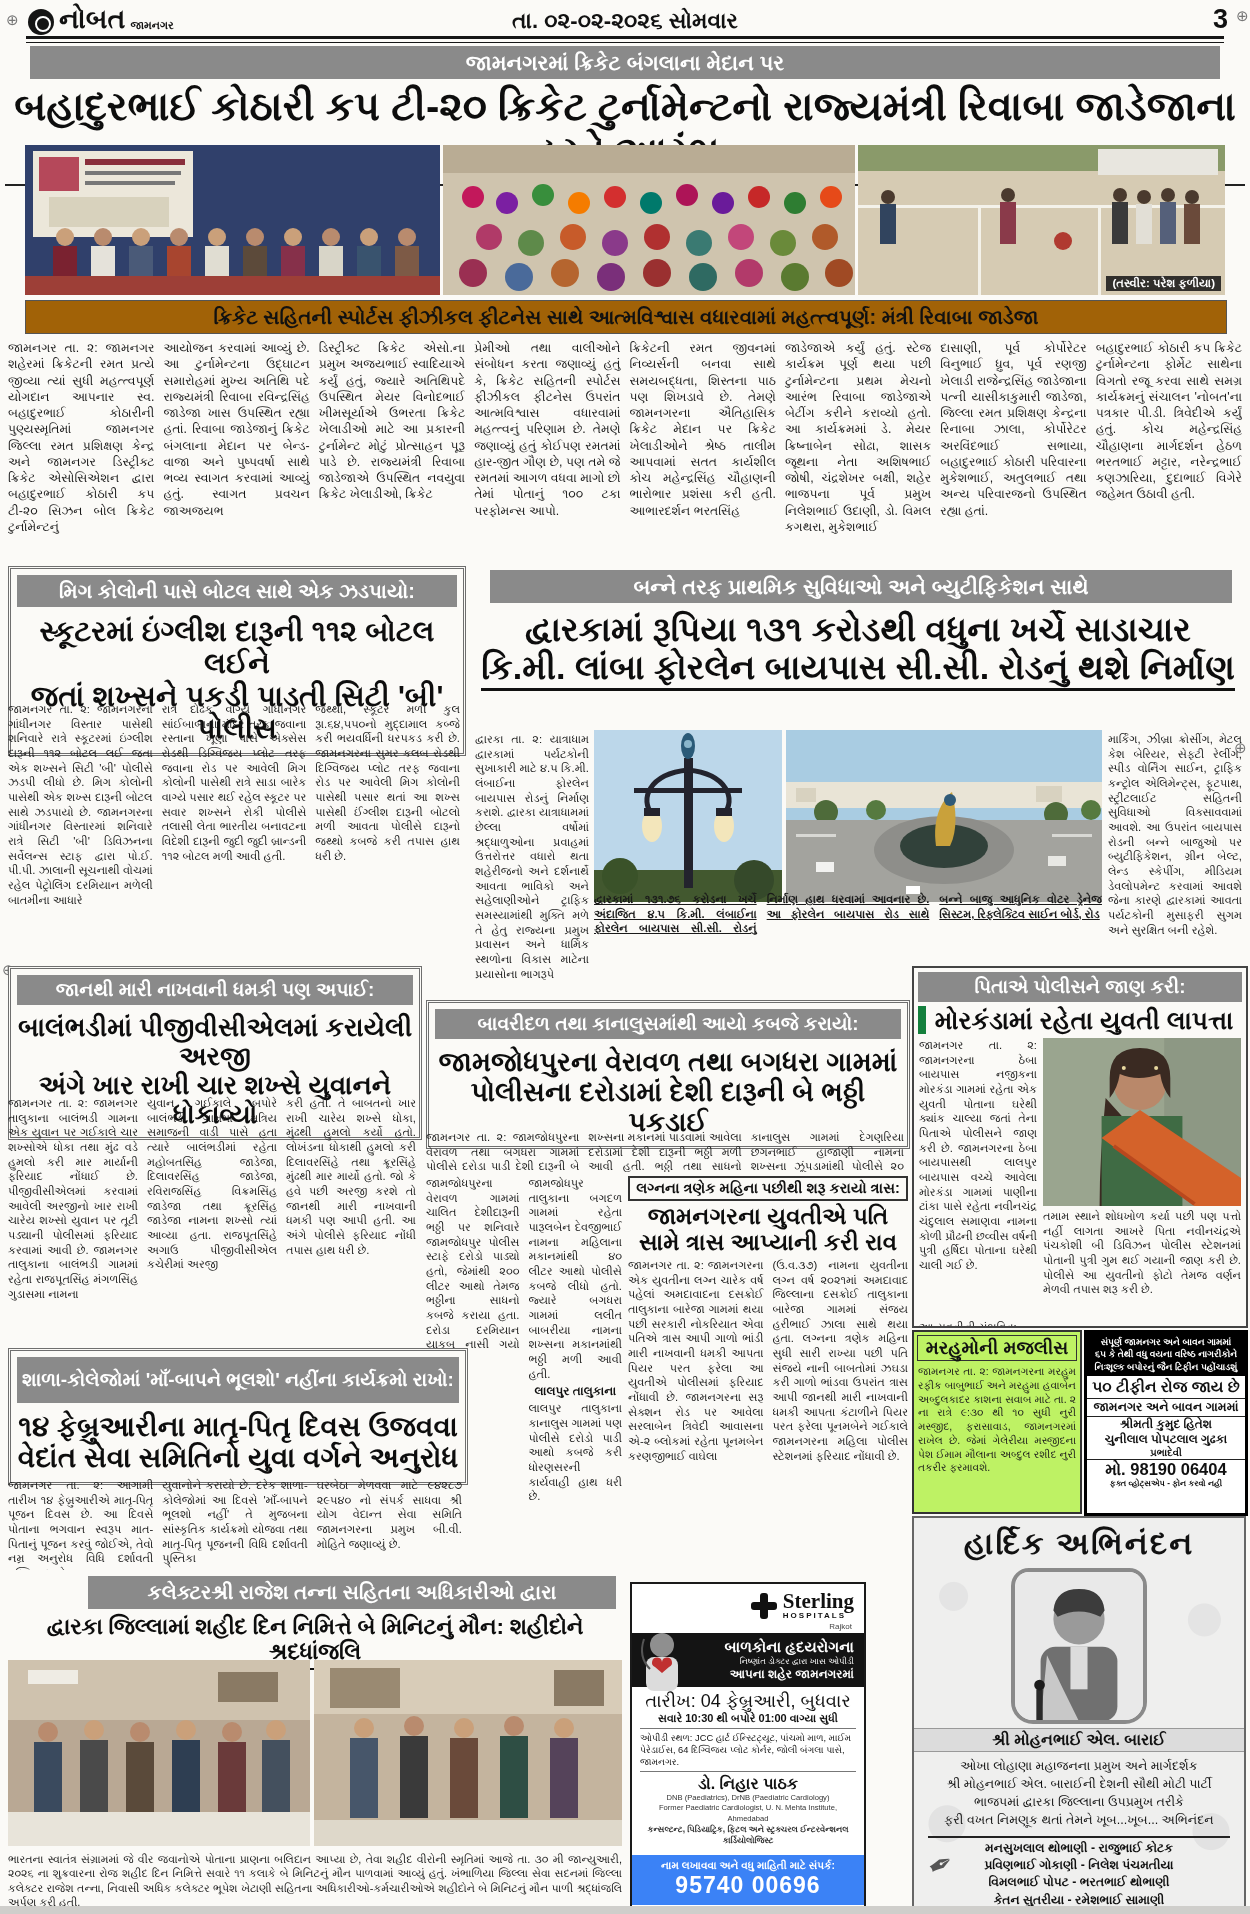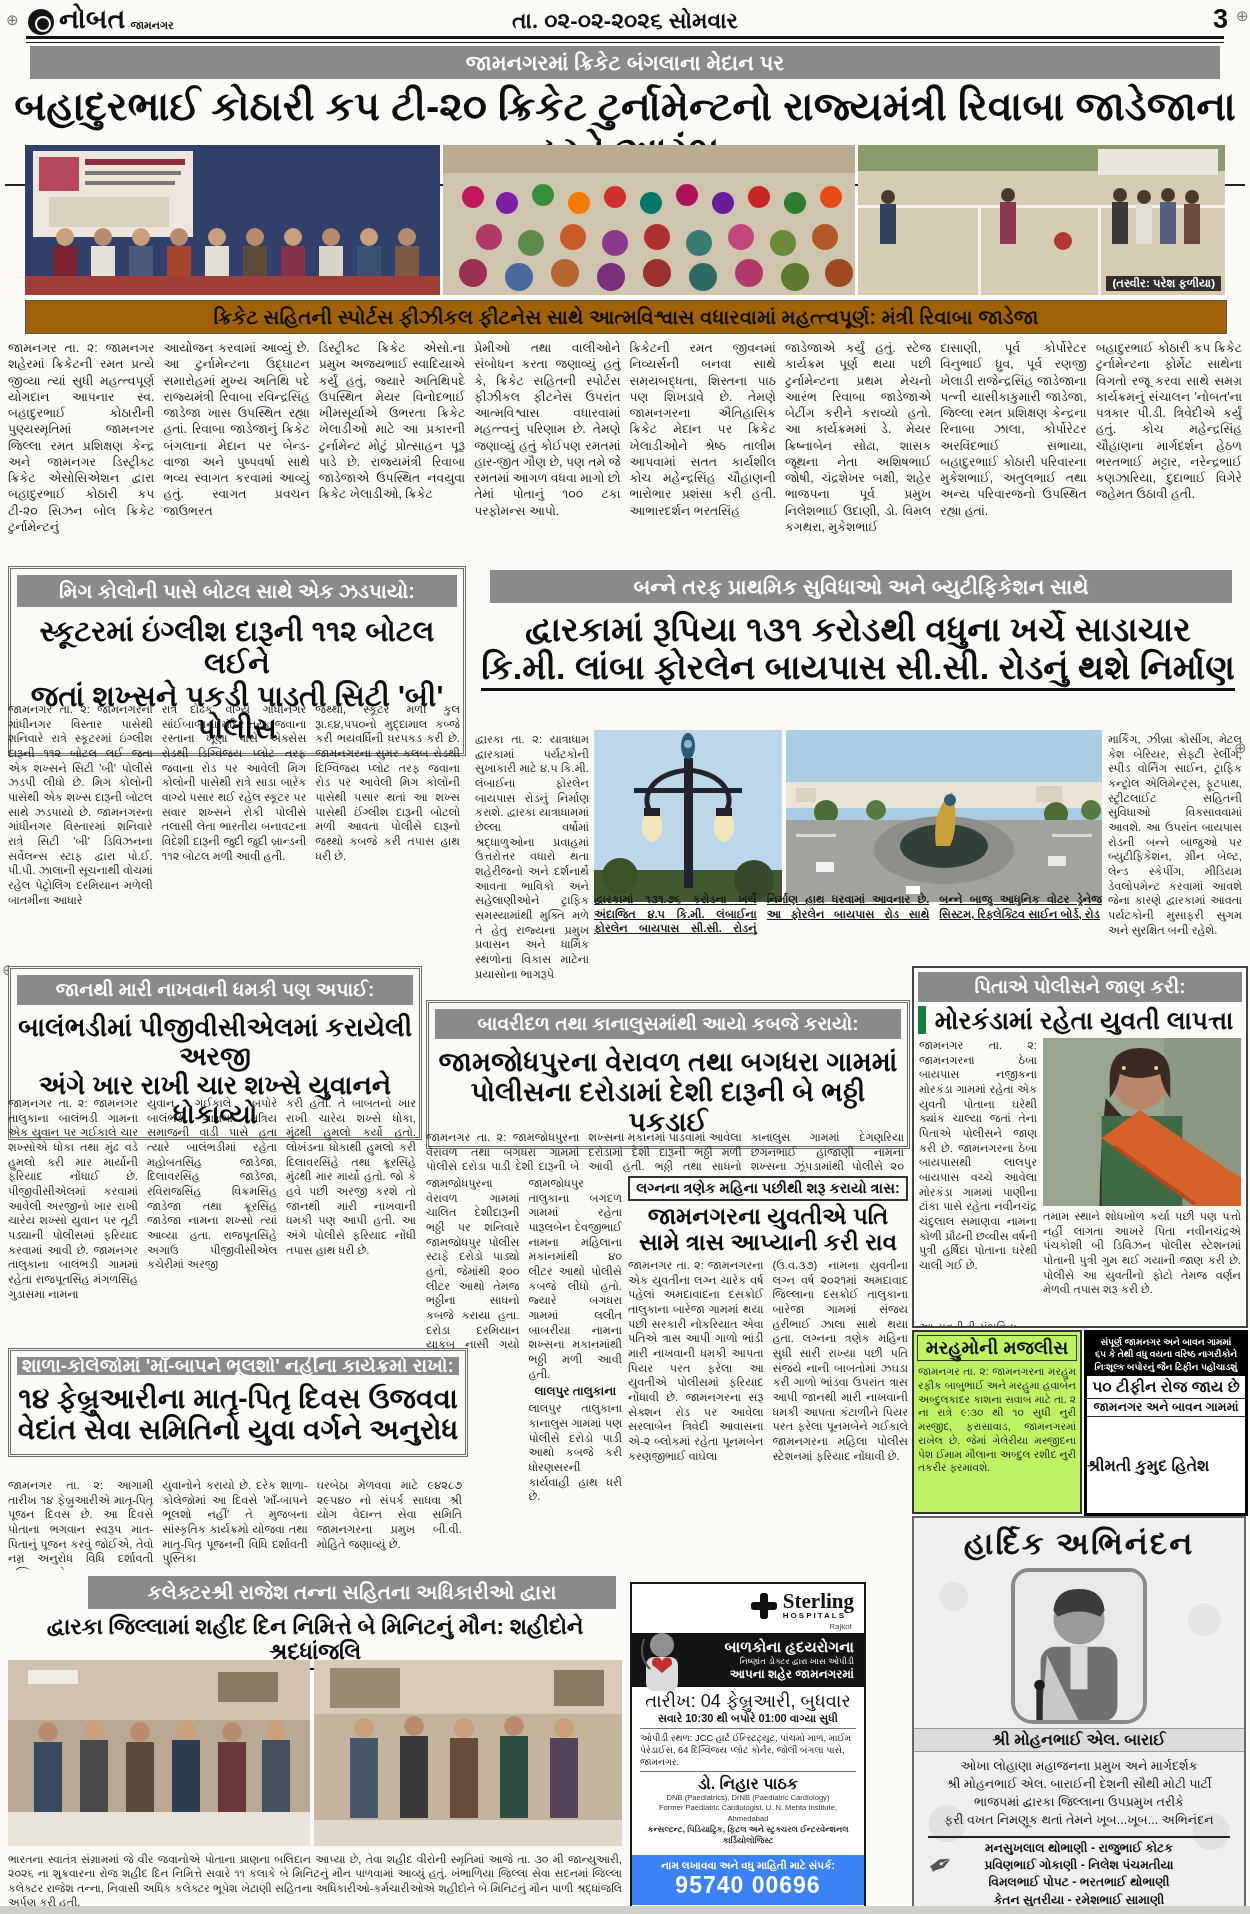--- a/index.html
+++ b/index.html
@@ -25,21 +25,21 @@
   .logo-wrap{display:flex;align-items:flex-end;gap:5px;}
   .logo-disc{width:26px;height:26px;border-radius:50%;background:#151515;position:relative;}
   .logo-disc:after{content:"";position:absolute;left:7px;top:7px;width:12px;height:12px;border-radius:50%;border:2px solid #fff;}
   .logo-txt{font-size:27px;font-weight:800;letter-spacing:0;}
   .logo-sub{font-size:11px;font-weight:bold;padding-bottom:3px;}
   
   .tiffin{border:3px solid #000;background:#fff;display:flex;flex-direction:column;overflow:hidden;}
   .tiffin-head{background:#000;color:#fff;font-weight:bold;font-size:9.2px;line-height:1.35;text-align:center;padding:3px 2px;}
   .tiffin-big{font-size:15.5px;font-weight:800;text-align:center;border-bottom:1px solid #222;padding:2px 0;}
   .tiffin-sub{font-size:12.5px;font-weight:800;text-align:center;border-bottom:1px solid #222;padding:1px 0;}
-  .tiffin-nm{font-size:16px;font-weight:800;line-height:1.25;margin-top:39px;}
+  .tiffin-nm{font-size:12px;font-weight:800;text-align:center;line-height:1.25;}
   .tiffin-pl{font-size:10px;font-weight:bold;text-align:center;}
   .tiffin-ph{font-size:16.5px;font-weight:800;text-align:center;border-top:1px solid #222;}
   .tiffin-note{font-size:8.2px;font-weight:bold;text-align:center;}
   
   .sterling{border:2px solid #1a1a1a;background:#fff;overflow:hidden;}
   .st-logo-row{display:flex;justify-content:flex-end;align-items:center;gap:6px;padding:8px 10px 2px 10px;}
   .st-plus{width:26px;height:26px;position:relative;}
   .st-plus:before,.st-plus:after{content:"";position:absolute;background:#111;border-radius:3px;}
   .st-plus:before{left:9px;top:0;width:8px;height:26px;}
   .st-plus:after{left:0;top:9px;width:26px;height:8px;}
@@ -201,21 +201,21 @@
       </g>
       <circle cx="205" cy="96" r="9" fill="#b03a30"></circle>
     </svg>
     <span class="credit-tag">(તસ્વીર: પરેશ ફળીયા)</span>
   </div>
 
   <div class="abs subbar" style="left:25px;top:300px;width:1200px;height:32px;font-size:20px;">ક્રિકેટ સહિતની સ્પોર્ટસ ફીઝીકલ ફીટનેસ સાથે આત્મવિશ્વાસ વધારવામાં મહત્ત્વપૂર્ણ: મંત્રી રિવાબા જાડેજા</div>
 
   <div class="abs colrow" style="left:8px;top:340px;width:1234px;height:220px;">
     <div class="bodytxt">જામનગર તા. ૨: જામનગર શહેરમાં ક્રિકેટની રમત પ્રત્યે જીવ્યા ત્યાં સુધી મહત્ત્વપૂર્ણ યોગદાન આપનાર સ્વ. બહાદુરભાઈ કોઠારીની પુણ્યસ્મૃતિમાં જામનગર જિલ્લા રમત પ્રશિક્ષણ કેન્દ્ર અને જામનગર ડિસ્ટ્રીક્ટ ક્રિકેટ એસોસિએશન દ્વારા બહાદુરભાઈ કોઠારી કપ ટી-૨૦ સિઝન બોલ ક્રિકેટ ટુર્નામેન્ટનું</div>
-    <div class="bodytxt">આયોજન કરવામાં આવ્યું છે. આ ટુર્નામેન્ટના ઉદ્ઘાટન સમારોહમાં મુખ્ય અતિથિ પદે રાજ્યમંત્રી રિવાબા રવિન્દ્રસિંહ જાડેજા ખાસ ઉપસ્થિત રહ્યા હતાં. રિવાબા જાડેજાનું ક્રિકેટ બંગલાના મેદાન પર બેન્ડ-વાજા અને પુષ્પવર્ષા સાથે ભવ્ય સ્વાગત કરવામાં આવ્યું હતું. સ્વાગત પ્રવચન જાઉભરત</div>
+    <div class="bodytxt">આયોજન કરવામાં આવ્યું છે. આ ટુર્નામેન્ટના ઉદ્ઘાટન સમારોહમાં મુખ્ય અતિથિ પદે રાજ્યમંત્રી રિવાબા રવિન્દ્રસિંહ જાડેજા ખાસ ઉપસ્થિત રહ્યા હતાં. રિવાબા જાડેજાનું ક્રિકેટ બંગલાના મેદાન પર બેન્ડ-વાજા અને પુષ્પવર્ષા સાથે ભવ્ય સ્વાગત કરવામાં આવ્યું હતું. સ્વાગત પ્રવચન જાઅજયભ</div>
     <div class="bodytxt">ડિસ્ટ્રીક્ટ ક્રિકેટ એસો.ના પ્રમુખ અજયભાઈ સ્વાદિયાએ કર્યું હતું, જ્યારે અતિથિપદે ઉપસ્થિત મેયર વિનોદભાઈ ખીમસૂર્યાએ ઉભરતા ક્રિકેટ ખેલાડીઓ માટે આ પ્રકારની ટુર્નામેન્ટ મોટું પ્રોત્સાહન પૂરૂ પાડે છે. રાજ્યમંત્રી રિવાબા જાડેજાએ ઉપસ્થિત નવયુવા ક્રિકેટ ખેલાડીઓ, ક્રિકેટ</div>
     <div class="bodytxt">પ્રેમીઓ તથા વાલીઓને સંબોધન કરતા જણાવ્યું હતું કે, ક્રિકેટ સહિતની સ્પોર્ટસ ફીઝીકલ ફીટનેસ ઉપરાંત આત્મવિશ્વાસ વધારવામાં મહત્ત્વનું પરિણામ છે. તેમણે જણાવ્યું હતું કોઈપણ રમતમાં હાર-જીત ગૌણ છે, પણ તમે જે રમતમાં આગળ વધવા માગો છો તેમાં પોતાનું ૧૦૦ ટકા પરફોમન્સ આપો.</div>
     <div class="bodytxt">ક્રિકેટની રમત જીવનમાં નિવ્યર્સની બનવા સાથે સમયબદ્ધતા, શિસ્તના પાઠ પણ શિખડાવે છે. તેમણે જામનગરના ઐતિહાસિક ક્રિકેટ મેદાન પર ક્રિકેટ ખેલાડીઓને શ્રેષ્ઠ તાલીમ આપવામાં સતત કાર્યશીલ કોચ મહેન્દ્રસિંહ ચૌહાણની ભારોભાર પ્રશંસા કરી હતી. આભારદર્શન ભરતસિંહ</div>
     <div class="bodytxt">જાડેજાએ કર્યું હતું. સ્ટેજ કાર્યક્રમ પૂર્ણ થયા પછી ટુર્નામેન્ટના પ્રથમ મેચનો આરંભ રિવાબા જાડેજાએ બેટીંગ કરીને કરાવ્યો હતો. આ કાર્યક્રમમાં ડે. મેયર ક્રિષ્નાબેન સોઢા, શાસક જૂથના નેતા અશિષભાઈ જોષી, ચંદ્રશેખર બક્ષી, શહેર ભાજપના પૂર્વ પ્રમુખ નિલેશભાઈ ઉદાણી, ડો. વિમલ કગથરા, મુકેશભાઈ</div>
     <div class="bodytxt">દાસાણી, પૂર્વ કોર્પોરેટર વિનુભાઈ ધ્રુવ, પૂર્વ રણજી ખેલાડી રાજેન્દ્રસિંહ જાડેજાના પત્ની યાસીકાકુમારી જાડેજા, જિલ્લા રમત પ્રશિક્ષણ કેન્દ્રના રિનાબા ઝાલા, કોર્પોરેટર અરવિંદભાઈ સભાયા, બહાદુરભાઈ કોઠારી પરિવારના મુકેશભાઈ, અતુલભાઈ તથા અન્ય પરિવારજનો ઉપસ્થિત રહ્યા હતાં.</div>
     <div class="bodytxt">બહાદુરભાઈ કોઠારી કપ ક્રિકેટ ટુર્નામેન્ટના ફોર્મેટ સાથેના વિગતો રજૂ કરવા સાથે સમગ્ર કાર્યક્રમનું સંચાલન 'નોબત'ના પત્રકાર પી.ડી. ત્રિવેદીએ કર્યું હતું. કોચ મહેન્દ્રસિંહ ચૌહાણના માર્ગદર્શન હેઠળ ભરતભાઈ મટ્ટાર, નરેન્દ્રભાઈ કણઝારિયા, દુદાભાઈ વિગેરે જહેમત ઉઠાવી હતી.</div>
   </div>
 
   <div class="abs dbox" style="left:8px;top:566px;width:452px;">
     <div class="kicker" style="margin:6px;height:32px;font-size:20px;">મિગ કોલોની પાસે બોટલ સાથે એક ઝડપાયો:</div>
@@ -436,21 +436,21 @@
       <div>મનસુખલાલ થોભાણી - રાજુભાઈ કોટક</div>
       <div>પ્રવિણભાઈ ગોકાણી - નિલેશ પંચમતીયા</div>
       <div>વિમલભાઈ પોપટ - ભરતભાઈ થોભાણી</div>
       <div>કેતન સુતરીયા - રમેશભાઈ સામાણી</div>
       <div>તથા ઓખા લોહાણા મહાજન - ઓખા</div>
     </div>
     <div class="pen">✒</div>
   </div>
 
   <div class="abs dbox" style="left:8px;top:1348px;width:454px;">
-    <div class="kicker" style="margin:6px;height:18px;font-size:19px;">શાળા-કોલેજોમાં 'માઁ-બાપને ભૂલશો' નહીંના કાર્યક્રમો રાખો:</div>
+    <div class="kicker" style="margin:6px;height:46px;font-size:19px;">શાળા-કોલેજોમાં 'માઁ-બાપને ભૂલશો' નહીંના કાર્યક્રમો રાખો:</div>
     <div class="headline ctr" style="font-size:28px;padding:2px 4px 8px 4px;">
       <div>૧૪ ફેબ્રુઆરીના માતૃ-પિતૃ દિવસ ઉજવવા</div>
       <div>વેદાંત સેવા સમિતિનો યુવા વર્ગને અનુરોધ</div>
     </div>
   </div>
   <div class="abs colrow" style="left:8px;top:1478px;width:454px;height:92px;">
     <div class="bodytxt-sm">જામનગર તા. ૨: આગામી તારીખ ૧૪ ફેબ્રુઆરીએ માતૃ-પિતૃ પૂજન દિવસ છે. આ દિવસે પોતાના ભગવાન સ્વરૂપ માત-પિતાનું પૂજન કરવું જોઈએ, તેવો નમ્ર અનુરોધ વિધિ દર્શાવતી પુસ્તિકા સાથે</div>
     <div class="bodytxt-sm">યુવાનોને કરાયો છે. દરેક શાળા-કોલેજોમાં આ દિવસે 'માઁ-બાપને ભૂલશો નહીં' તે મુજબના સાંસ્કૃતિક કાર્યક્રમો યોજવા તથા માતૃ-પિતૃ પૂજનની વિધિ દર્શાવતી પુ્સ્તિકા</div>
     <div class="bodytxt-sm">ઘરબેઠા મેળવવા માટે ૯૪૨૮૭ ૨૯૫૪૦ નો સંપર્ક સાધવા શ્રી યોગ વેદાન્ત સેવા સમિતિ જામનગરના પ્રમુખ બી.વી. મોહિતે જણાવ્યું છે.</div>
   </div>

